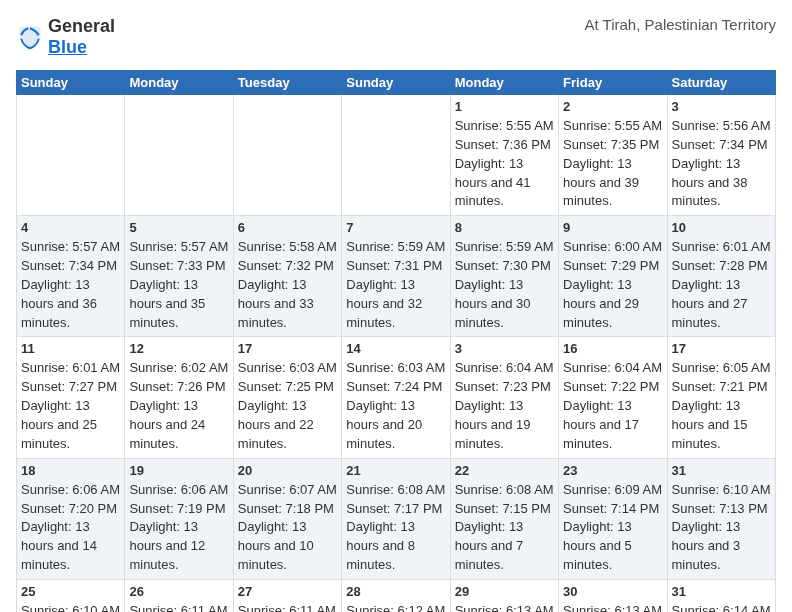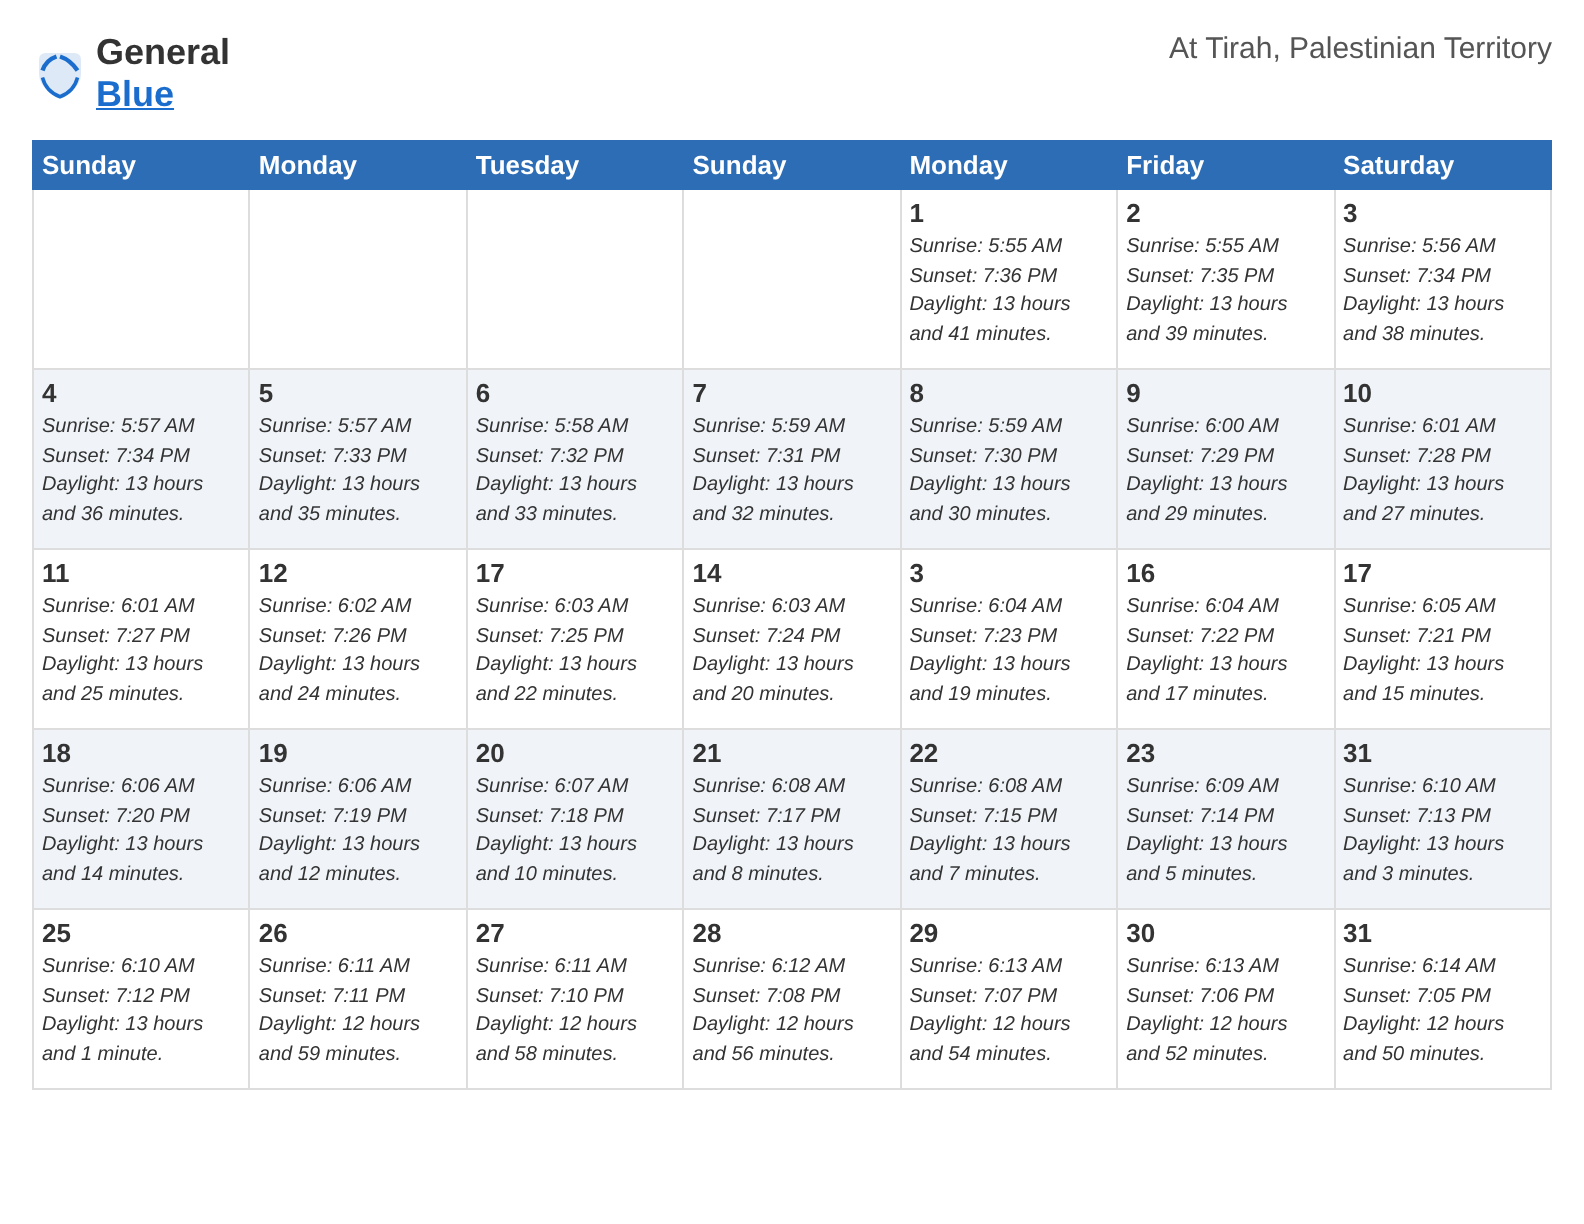--- a/index.html
+++ b/index.html
@@ -81,24 +81,23 @@
       min-height: 80px;
       height: 90px;
     }
     .day-num {
       font-weight: bold;
       font-size: 13px;
       margin-bottom: 3px;
       display: block;
     }
     .cell-content {
-      font-size: 10px;
+      font-size: 13px;
       line-height: 1.45;
       color: #333;
-      font-style: italic;
     }
     .empty-cell {
       background: #fff;
     }
   </style>
 </head>
 <body>
 
 <div class="header-area">
   <div class="logo">

